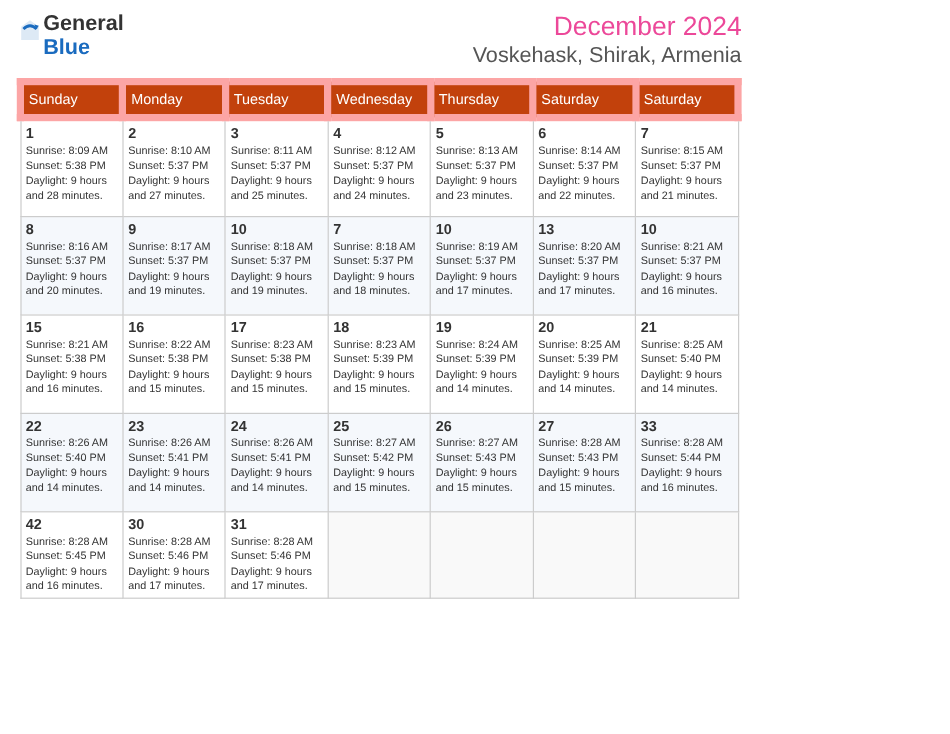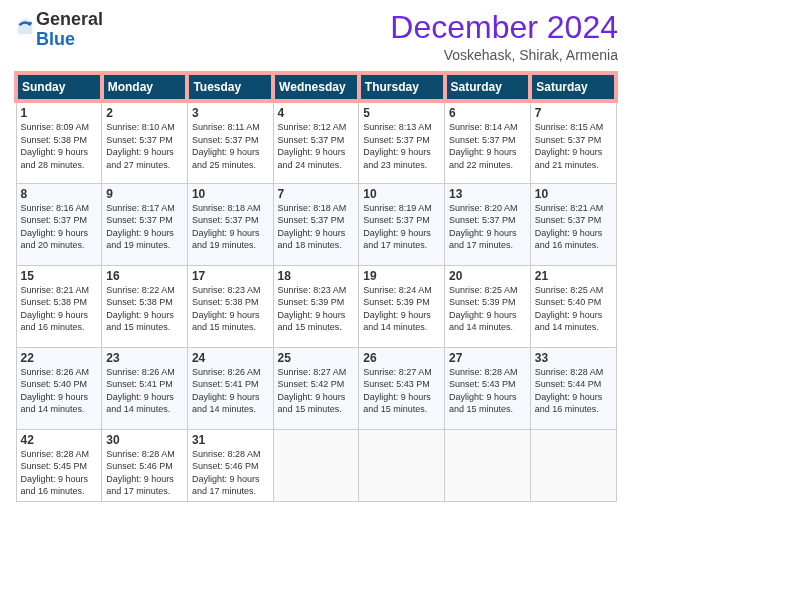--- a/index.html
+++ b/index.html
@@ -34,43 +34,43 @@
     .logo-blue { color: #1a6bbf; }
     .logo-icon {
       width: 22px;
       height: 22px;
       margin-top: -2px;
     }
     .title-block {
       text-align: right;
     }
     .month-title {
-      font-size: 32px;
+      font-size: 22px;
       font-weight: normal;
-      color: #6d28d9;
+      color: #ec4899;
       line-height: 1.1;
     }
     .subtitle {
-      font-size: 14px;
+      font-size: 18px;
       color: #555;
       margin-top: 2px;
     }
     .calendar {
       width: 100%;
       border-collapse: collapse;
       table-layout: fixed;
     }
     .calendar th {
-      background-color: #0c4a6e;
+      background-color: #c2410c;
       color: #fff;
       font-size: 12px;
-      font-weight: bold;
+      font-weight: normal;
       padding: 5px 4px;
       text-align: left;
-      border: 4px solid #fca5a5;
+      border: 6px solid #fca5a5;
     }
     .calendar td {
       border: 1px solid #ccc;
       vertical-align: top;
       padding: 3px 4px;
       font-size: 9.5px;
       color: #333;
       background: #fff;
       height: 82px;
     }

